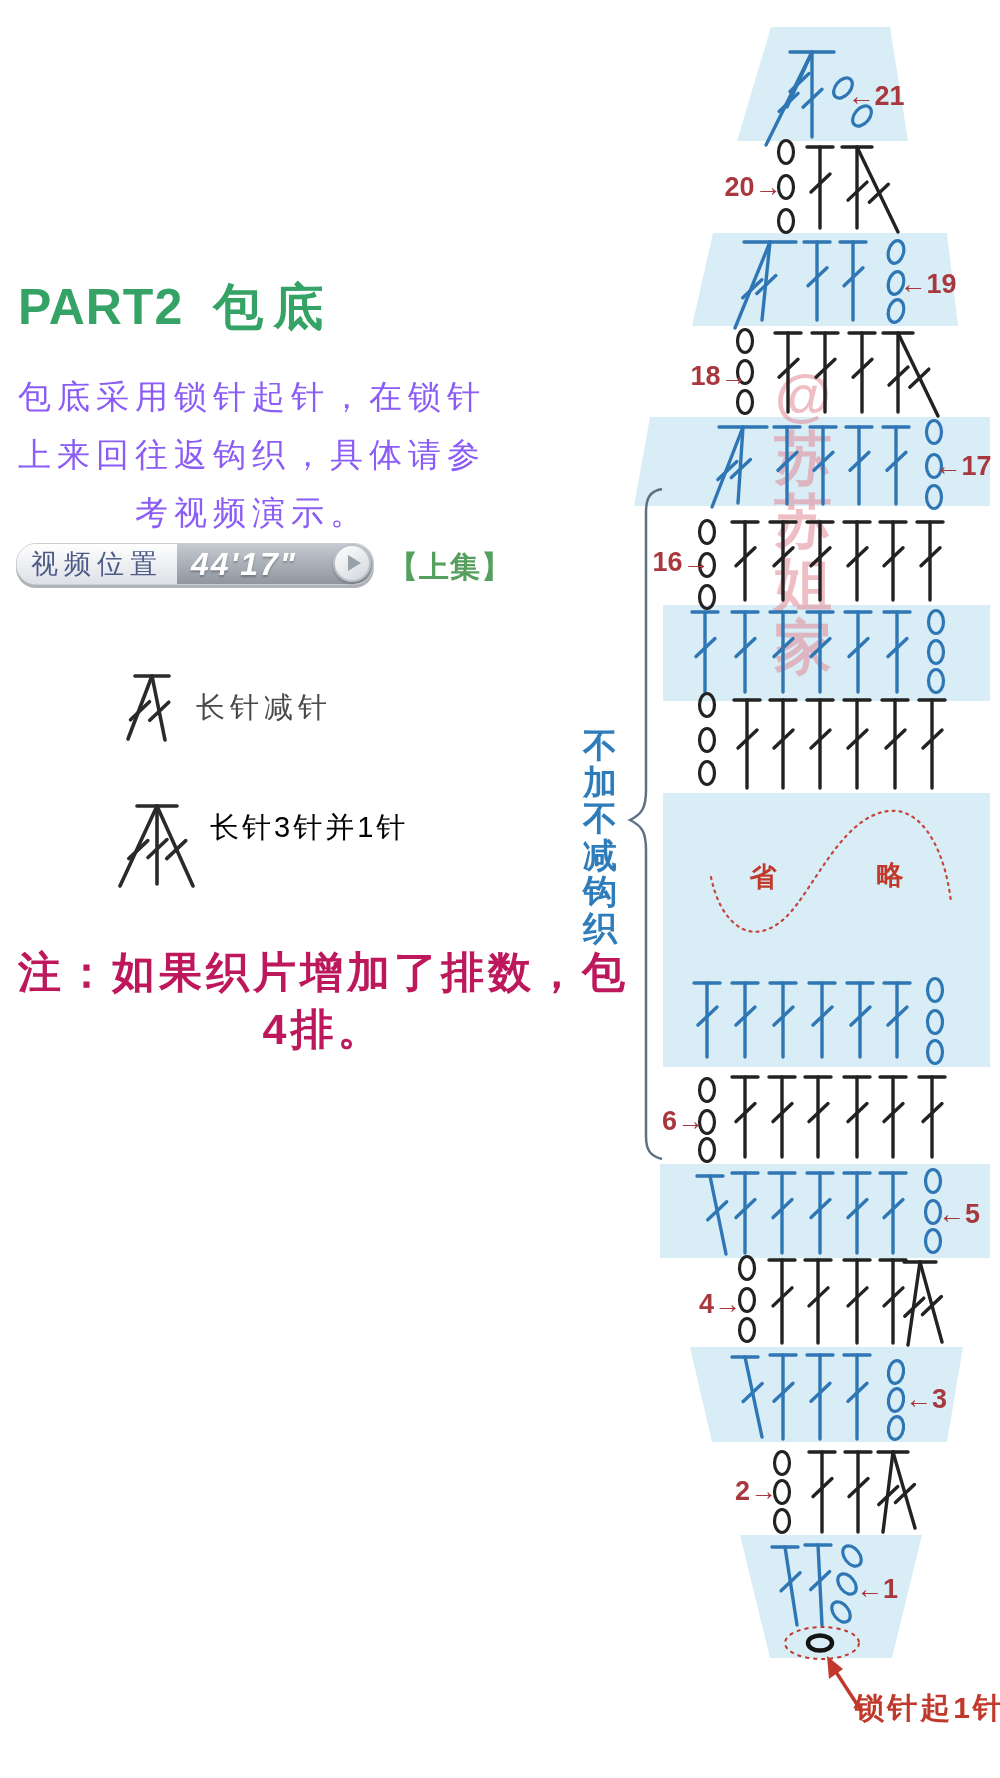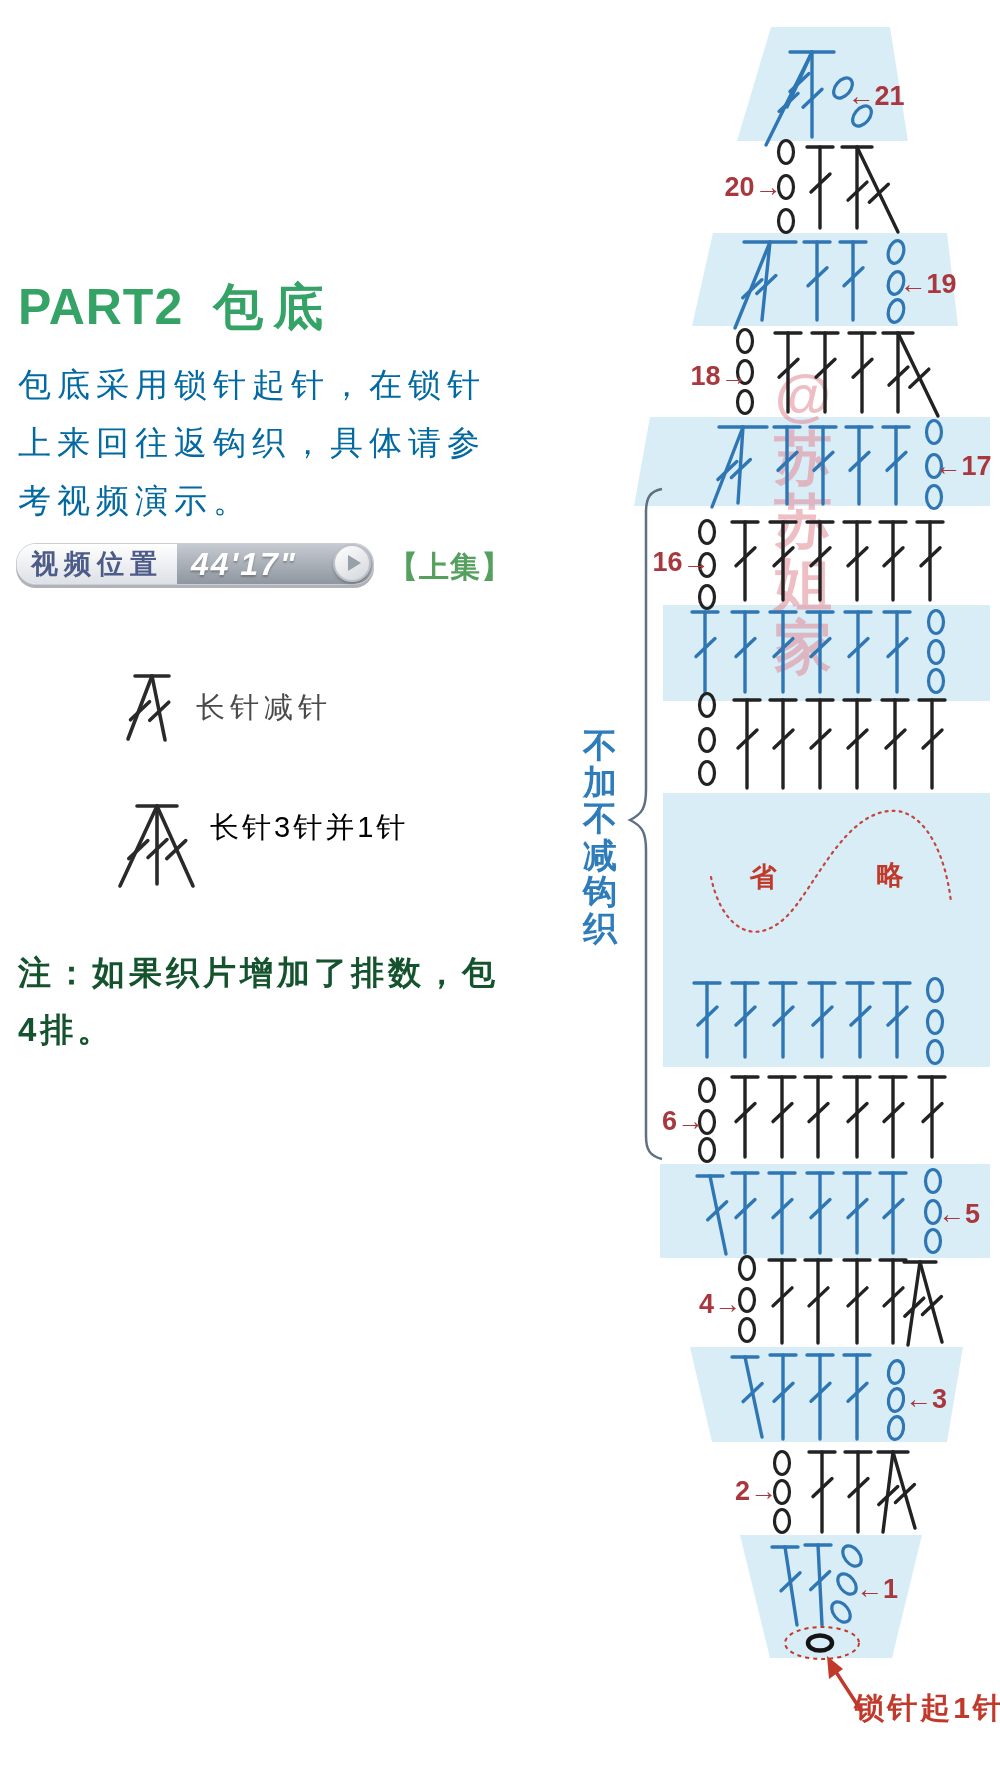--- a/index.html
+++ b/index.html
@@ -1,45 +1,45 @@
 <!DOCTYPE html>
 <html><head>
 <meta charset="utf-8">
 <style>
   html,body{margin:0;padding:0;}
   body{
     position:relative;width:1000px;height:1778px;background:#ffffff;overflow:hidden;
     font-family:"Liberation Sans","DejaVu Sans",sans-serif;
   }
-  .abs{position:absolute;}
+  .abs{position:absolute;text-align:center;}
   
   .title{left:18px;top:274px;white-space:nowrap;}
   .title .part{font-size:50px;font-weight:800;color:#35a366;letter-spacing:1px;}
   .title .cn{font-size:50px;font-weight:700;color:#35a366;margin-left:30px;letter-spacing:10px;}
   
-  .para{left:18px;top:356px;font-size:33px;color:#0369a1;letter-spacing:6px;line-height:58px;font-weight:500;}
+  .para{left:18px;top:368px;font-size:33px;color:#8b5cf6;letter-spacing:6px;line-height:58px;font-weight:500;}
   
   .vbar{left:16px;top:543px;width:356px;height:40px;border-radius:20px;display:flex;overflow:hidden;
         border:1px solid #c9cdd4;box-shadow:0 3px 0 rgba(110,116,126,.55);background:#fff;}
   .vlabel{width:160px;display:flex;align-items:center;justify-content:center;
-        background:linear-gradient(#ffffff,#dde0e6);color:#4c5b88;font-size:27px;font-weight:bold;letter-spacing:6px;}
+        background:linear-gradient(#ffffff,#dde0e6);color:#4c5b88;font-size:27px;font-weight:normal;letter-spacing:6px;}
   .vtime{flex:1;display:flex;align-items:center;padding-left:14px;
         background:linear-gradient(#c6cad1,#8f969f);color:#ffffff;font-size:32px;font-weight:bold;font-style:italic;
         letter-spacing:2px;text-shadow:0 2px 2px rgba(0,0,0,.25);}
   .vplay{left:333px;top:544px;width:38px;height:38px;border-radius:50%;
         background:linear-gradient(145deg,#ffffff,#d2d6db);border:2px solid #bcc1c8;box-sizing:border-box;
         box-shadow:0 2px 3px rgba(0,0,0,.2);}
   .vplay .tri{position:absolute;left:13px;top:9px;width:0;height:0;
         border-top:8px solid transparent;border-bottom:8px solid transparent;border-left:13px solid #98a0a8;}
   .vepisode{left:388px;top:547px;font-size:30px;font-weight:600;color:#55a05f;letter-spacing:1px;}
   
   .legend-text-1{left:196px;top:688px;font-size:29px;color:#4a4a4a;letter-spacing:5px;}
   .legend-text-2{left:210px;top:808px;font-size:29px;color:#000000;letter-spacing:3px;}
   
-  .note{left:18px;top:944px;font-size:33px;color:#14532d;letter-spacing:4px;line-height:57px;font-weight:600;}
+  .note{left:18px;top:944px;font-size:43px;color:#be185d;letter-spacing:4px;line-height:57px;font-weight:600;}
   
   #chart-svg{position:absolute;left:0;top:0;pointer-events:none;
         font-family:"Liberation Sans","DejaVu Sans",sans-serif;}
 </style>
 </head>
 <body>
 
 <div class="abs title">
   <span class="part">PART2</span><span class="cn">包底</span>
 </div>

